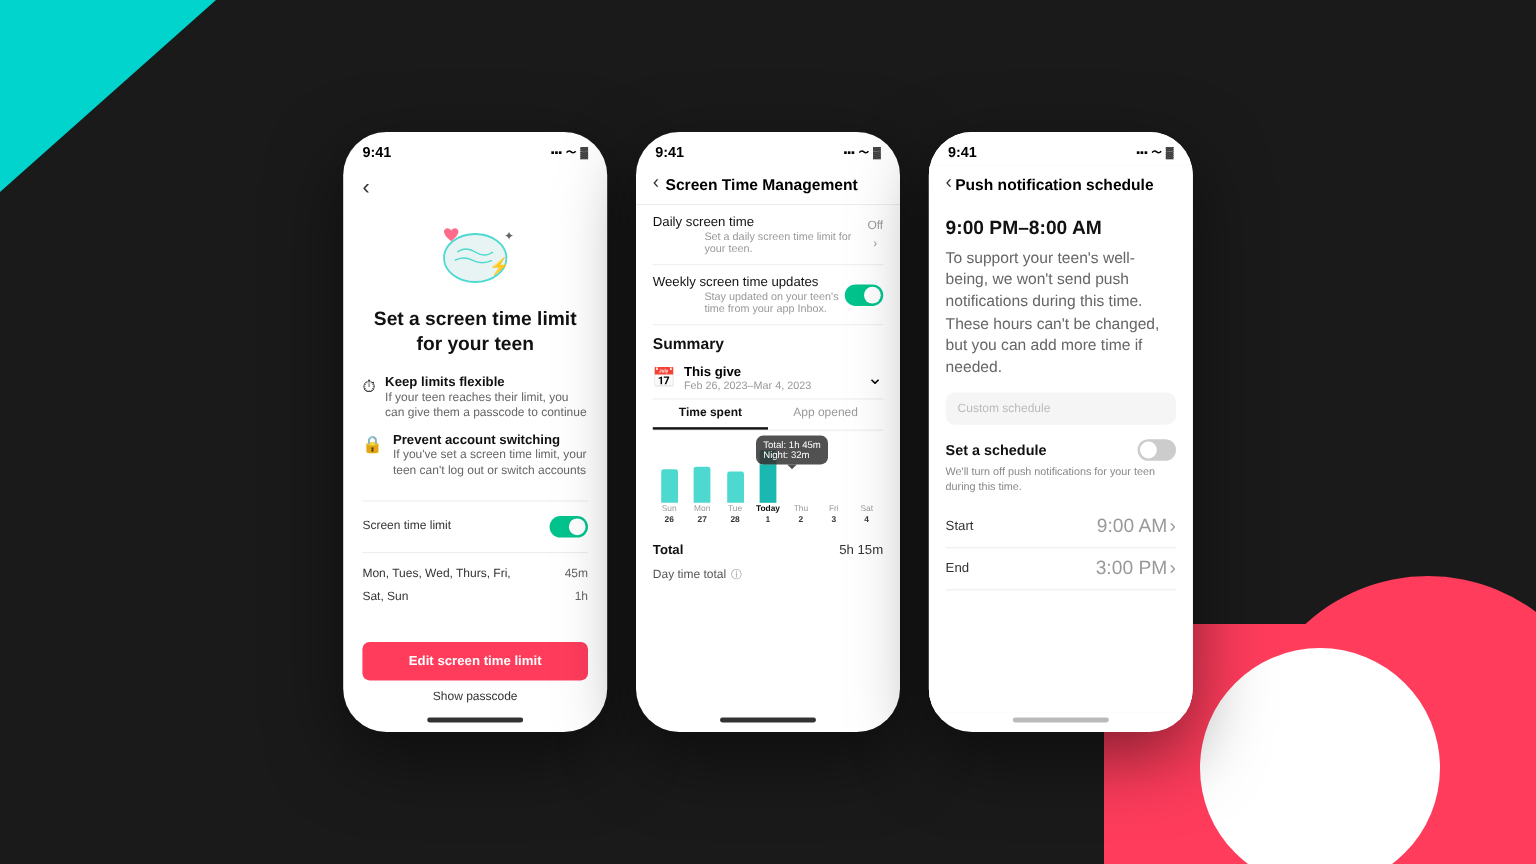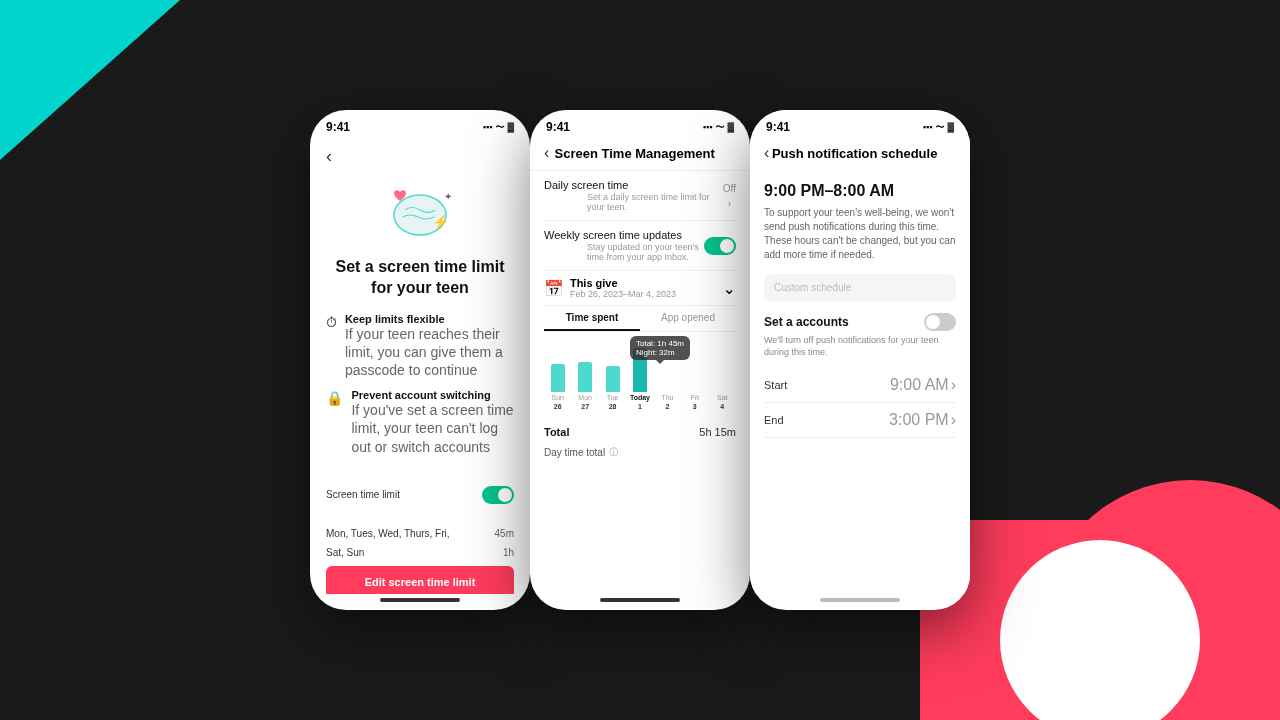--- a/index.html
+++ b/index.html
@@ -41,20 +41,21 @@
       position: absolute;
       bottom: -20px; right: 80px;
       width: 200px; height: 200px;
       background: white;
       border-radius: 50%;
     }
 
     
     .phones-container {
       display: flex;
+      gap: 24px;
       align-items: center;
       position: relative;
       z-index: 10;
     }
 
     
     .phone {
       width: 220px;
       height: 500px;
       background: #fff;
@@ -119,21 +120,21 @@
       font-size: 14px;
       flex-shrink: 0;
       margin-top: 1px;
     }
     .feature-text-title {
       font-size: 11px;
       font-weight: 600;
       color: #111;
     }
     .feature-text-desc {
-      font-size: 14px;
+      font-size: 10px;
       color: #666;
       line-height: 1.3;
     }
     .divider-line {
       width: 100%;
       height: 1px;
       background: #eee;
       margin: 8px 0;
     }
     .setting-row {
@@ -423,21 +424,21 @@
       overflow: hidden;
       background: white;
     }
     .push-time {
       font-size: 16px;
       font-weight: 700;
       color: #111;
       margin-bottom: 6px;
     }
     .push-desc {
-      font-size: 10px;
+      font-size: 13px;
       color: #666;
       line-height: 1.4;
       margin-bottom: 12px;
     }
     .custom-schedule-input {
       background: #f5f5f5;
       border-radius: 8px;
       padding: 8px 10px;
       font-size: 10px;
       color: #bbb;
@@ -602,20 +603,21 @@
         </div>
 
         <div class="list-item-row">
           <div class="list-item-left">
             <div class="list-item-title">Weekly screen time updates</div>
             <div class="list-item-sub">Stay updated on your teen's time from your app Inbox.</div>
           </div>
           <div class="toggle" style="flex-shrink:0"></div>
         </div>
 
+        <div class="section-title">Summary</div>
 
         <div class="week-selector">
           <div class="week-selector-left">
             <span>📅</span>
             <div>
               <div class="week-label">This give</div>
               <div class="week-date">Feb 26, 2023–Mar 4, 2023</div>
             </div>
           </div>
           <span>⌄</span>
@@ -732,21 +734,21 @@
 
         <div class="push-time">9:00 PM–8:00 AM</div>
 
         <div class="push-desc">To support your teen's well-being, we won't send push notifications during this time. These hours can't be changed, but you can add more time if needed.</div>
 
         <div class="custom-schedule-input">
           <span>Custom schedule</span>
         </div>
 
         <div class="set-schedule-row">
-          <span class="set-schedule-label">Set a accounts</span>
+          <span class="set-schedule-label">Set a schedule</span>
           <div class="toggle-off"></div>
         </div>
         <div class="set-schedule-desc">We'll turn off push notifications for your teen during this time.</div>
 
         <div class="time-row">
           <span class="time-label">Start</span>
           <div class="time-value">
             <span>9:00 AM</span>
             <span>›</span>
           </div>

